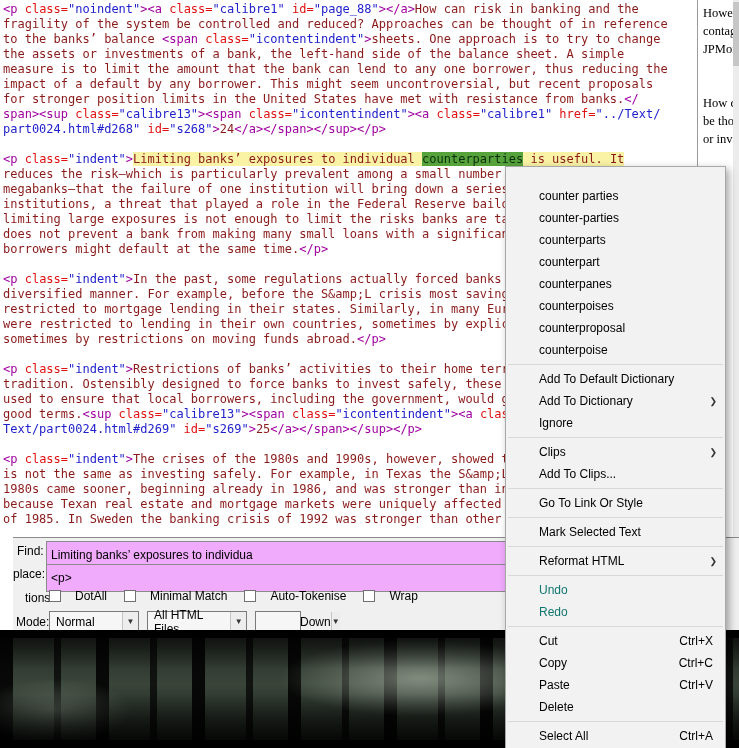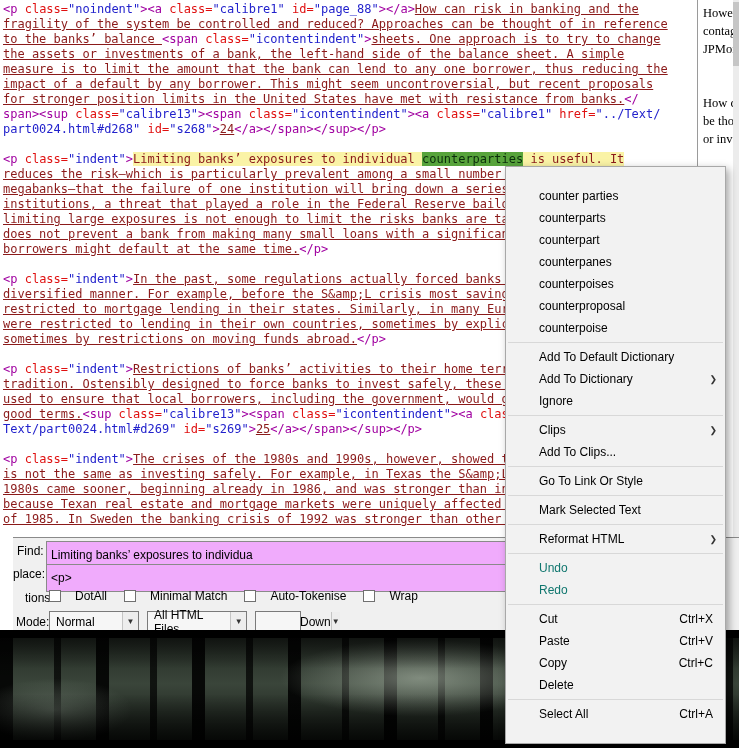--- a/index.html
+++ b/index.html
@@ -12,21 +12,21 @@
   #code-pane {
     position:absolute; left:0; top:0; width:697px; height:537px;
     background:#fff; overflow:hidden;
     font-family:"DejaVu Sans Mono",monospace; font-size:12px; line-height:15px;
     padding:2px 0 0 3px; white-space:pre;
   }
   .code-line { height:15px; }
   .seg-tag  { color:var(--tag,  #a000a0); }
   .seg-attr { color:var(--attr, #e01010); }
   .seg-val  { color:var(--val,  #2222cc); }
-  .seg-txt  { color:var(--txt,  #8b1a1a);text-decoration:underline; }
+  .seg-txt  { color:var(--txt,  #8b1a1a); }
   .seg-hly  { color:var(--txt,  #8b1a1a); background:var(--hl_yellow,#faf3a6); }
   .seg-hlg  { color:#0b2d0b;            background:var(--hl_green, #57a33b); }
   
   #preview-pane {
     position:absolute; left:697px; top:0; width:42px; height:537px;
     background:#fff; border-left:1px solid #9a9a9a; overflow:hidden;
     font-family:"Liberation Serif",serif; font-size:12.5px; line-height:18px;
     padding:4px 0 0 5px; color:#000; white-space:nowrap;
   }
   .preview-line { height:18px; }
@@ -152,20 +152,23 @@
 
   <div id="wallpaper">
     <div class="photo"></div>
   </div>
 
   <div id="context-menu">
       <div class="menu-item">
         <span>counter parties</span>
       </div>
       <div class="menu-item">
+        <span>counter-parties</span>
+      </div>
+      <div class="menu-item">
         <span>counterparts</span>
       </div>
       <div class="menu-item">
         <span>counterpart</span>
       </div>
       <div class="menu-item">
         <span>counterpanes</span>
       </div>
       <div class="menu-item">
         <span>counterpoises</span>
@@ -214,28 +217,28 @@
       </div>
       <div class="menu-item disabled">
         <span>Redo</span>
       </div>
       <div class="menu-sep"></div>
       <div class="menu-item">
         <span>Cut</span>
         <span class="shortcut">Ctrl+X</span>
       </div>
       <div class="menu-item">
+        <span>Copy</span>
+        <span class="shortcut">Ctrl+C</span>
+      </div>
+      <div class="menu-item">
         <span>Paste</span>
         <span class="shortcut">Ctrl+V</span>
       </div>
       <div class="menu-item">
-        <span>Copy</span>
-        <span class="shortcut">Ctrl+C</span>
-      </div>
-      <div class="menu-item">
         <span>Delete</span>
       </div>
       <div class="menu-sep"></div>
       <div class="menu-item">
         <span>Select All</span>
         <span class="shortcut">Ctrl+A</span>
       </div>
     </div>
 
 </div>

